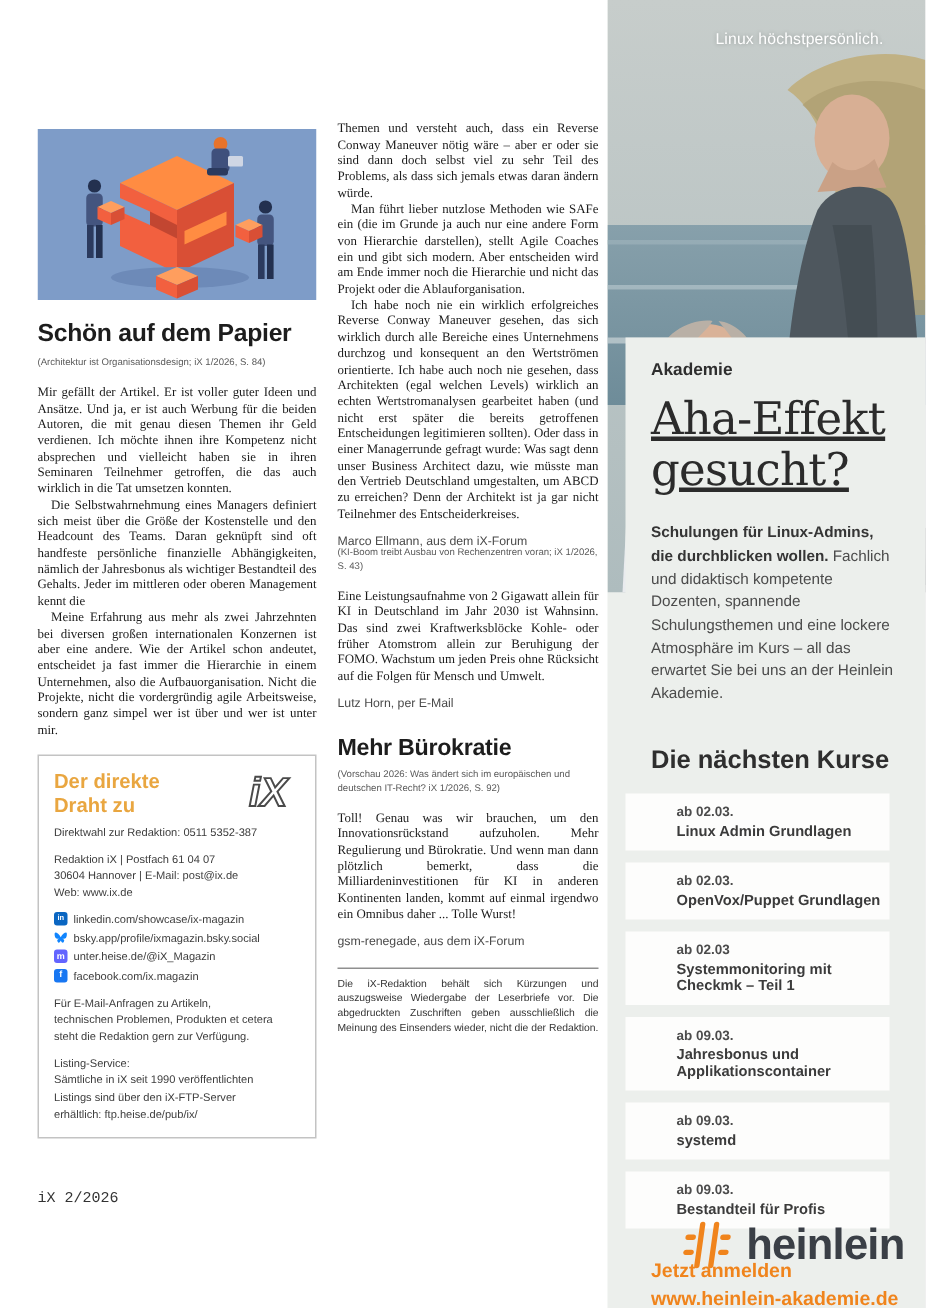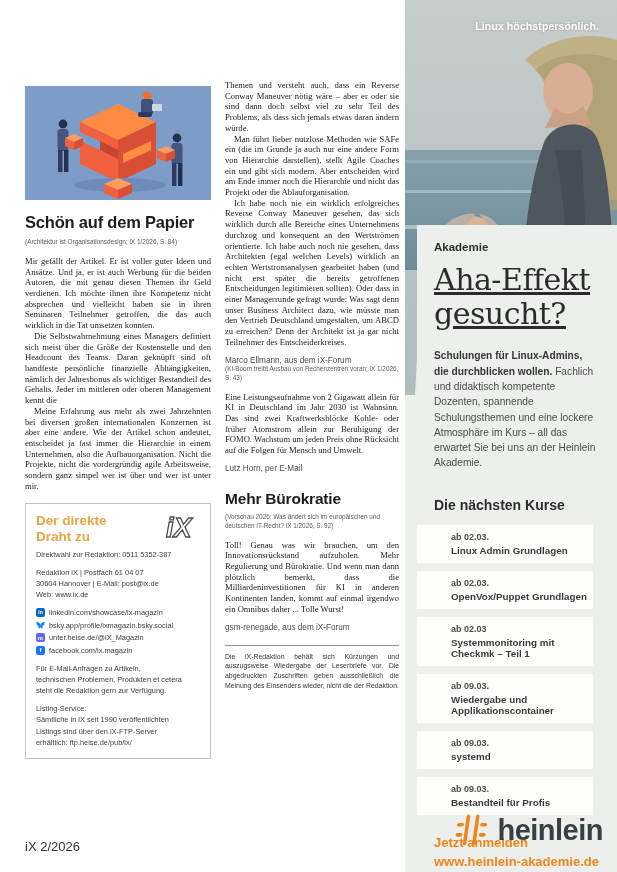--- a/index.html
+++ b/index.html
@@ -28,21 +28,21 @@
     color:#1b1b1b; text-align:justify;
   }
   .body-text p.indent { text-indent:9px; }
   .author {
     font-size:8.2px; color:#4a4a4a; margin-top:8px;
   }
   .disclaimer {
     border-top:1px solid #8f8f8f; margin-top:13px; padding-top:6px;
     font-size:6.9px; line-height:1.42; color:#333; text-align:justify;
   }
-  .page-num { position:absolute; left:25px; top:839px; font-size:13px; color:#333; }
+  .page-num { position:absolute; left:25px; top:794px; font-size:10px; color:#333;font-family:Liberation Mono, monospace; }
 
   
   .contact-box {
     position:relative; border:1px solid #c3c3c3; margin-top:12px;
     padding:9px 10px 10px; width:186px;
   }
   .contact-title {
     font-weight:bold; font-size:13.5px; line-height:1.12; color:#e9a640;
   }
   .ix-logo { position:absolute; top:8px; right:8px; }
@@ -52,36 +52,36 @@
   .social-badge {
     width:9px; height:9px; border-radius:2px; color:#fff; font-size:6px;
     font-weight:bold; display:flex; align-items:center; justify-content:center;
     flex:0 0 auto; line-height:1;
   }
 
   
   .ad { position:absolute; left:405px; top:0; width:212px; height:872px; background:#ecefec; }
   .ad-photo { position:absolute; top:0; left:0; width:212px; height:395px; }
   .ad-tagline {
-    position:absolute; top:20px; right:18px; color:#ffffff; font-weight:bold;
+    position:absolute; top:20px; right:28px; color:#ffffff; font-weight:normal;
     font-size:10.5px; letter-spacing:0.1px; text-shadow:0 0 3px rgba(0,0,0,0.25);
   }
   .ad-panel {
     position:absolute; top:225px; left:12px; right:0; bottom:0;
     background:#ecefec;
   }
   .ad-content { padding:16px 12px 0 17px; }
   .ad-kicker { font-weight:bold; font-size:11.5px; color:#2e2e2e; }
   .ad-headline {
     font-family:"DejaVu Serif", serif; font-size:30px; line-height:1.14;
     color:#2b2b2b; margin:10px 0 17px; letter-spacing:-0.5px;text-decoration:underline;
   }
   .ad-intro { font-size:10.2px; line-height:1.5; color:#4b4b4b; padding-right:8px; }
   .ad-intro b { color:#353535;text-align:center; }
-  .ad-courses-title { font-weight:bold; font-size:14px; color:#2e2e2e; margin:26px 0 12px; }
+  .ad-courses-title { font-weight:bold; font-size:17px; color:#2e2e2e; margin:26px 0 12px; }
   .course-card {
     background:#fdfdfc; margin:0 12px 8px 0; padding:7px 6px 7px 17px;
     margin-left:-17px; padding-left:34px;
   }
   .course-card .c-date { font-size:9px; font-weight:bold; color:#4c4c4c; margin-bottom:3px; }
   .course-card .c-name { font-size:9.8px; font-weight:bold; color:#3b3b3b; }
   .ad-cta { margin-top:18px; font-weight:bold; font-size:13px; line-height:1.5; color:#f0841c; }
   .heinlein { position:absolute; right:14px; bottom:22px; display:flex; align-items:center; gap:9px; }
   .heinlein-word { font-weight:bold; font-size:29px; color:#3a3f46; letter-spacing:-0.5px; }
 </style>
@@ -272,21 +272,21 @@
         <div class="course-card">
           <div class="c-date">ab 02.03.</div>
           <div class="c-name">OpenVox/Puppet Grundlagen</div>
         </div>
         <div class="course-card">
           <div class="c-date">ab 02.03</div>
           <div class="c-name">Systemmonitoring mit Checkmk – Teil 1</div>
         </div>
         <div class="course-card">
           <div class="c-date">ab 09.03.</div>
-          <div class="c-name">Wiedergabe und Applikationscontainer</div>
+          <div class="c-name">Jahresbonus und Applikationscontainer</div>
         </div>
         <div class="course-card">
           <div class="c-date">ab 09.03.</div>
           <div class="c-name">systemd</div>
         </div>
         <div class="course-card">
           <div class="c-date">ab 09.03.</div>
           <div class="c-name">Bestandteil für Profis</div>
         </div>
 

